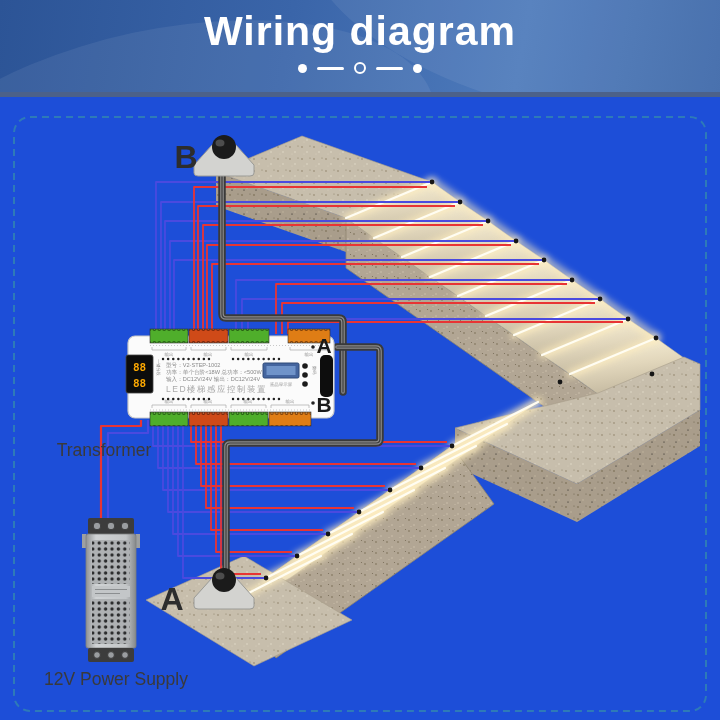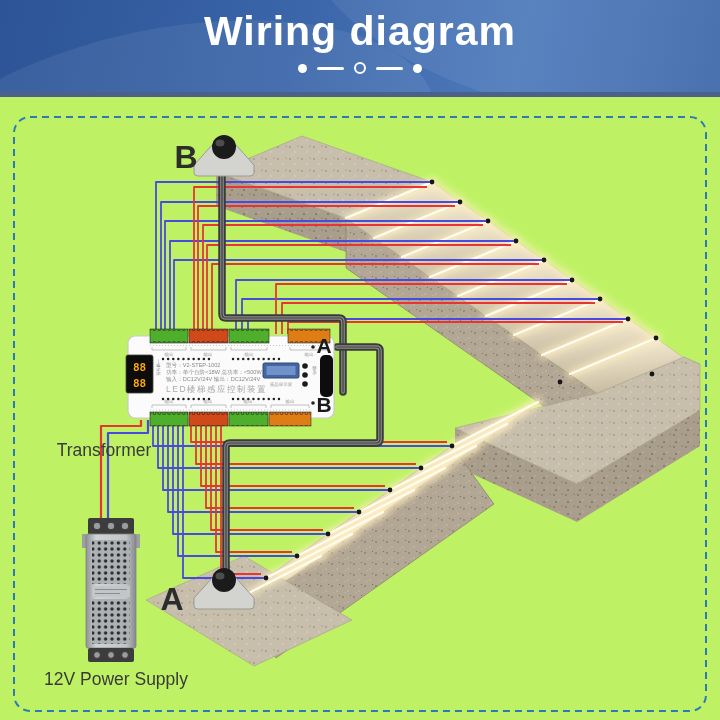--- a/index.html
+++ b/index.html
@@ -1,17 +1,17 @@
 <!DOCTYPE html>
 <html><head>
 <meta charset="utf-8">
 <style>
   html,body{margin:0;padding:0;background:#fff;width:720px;height:720px;overflow:hidden;
     font-family:"Liberation Sans",sans-serif;}
-  #stage{position:relative;width:720px;height:720px;background:#bef264;}
+  #stage{position:relative;width:720px;height:720px;background:#1d4ed8;}
   
   #header{position:absolute;left:0;top:0;width:720px;height:97px;overflow:hidden;
     background:linear-gradient(100deg,#2c5496 0%,#3a65a9 40%,#4d7abb 72%,#3c67a8 100%);}
   .wave{position:absolute;background:rgba(255,255,255,.07);border-radius:50%;}
   #wave1{width:560px;height:260px;left:-120px;top:30px;transform:rotate(-12deg);}
   #wave2{width:620px;height:300px;left:300px;top:-180px;transform:rotate(9deg);}
   #hdr-strip{position:absolute;left:0;bottom:0;width:720px;height:5px;background:#4c6189;}
   #title{position:relative;margin:0;padding-top:8px;text-align:center;color:#fff;
     font-size:41px;font-weight:bold;letter-spacing:1px;}
   #decor{position:relative;margin-top:7px;display:flex;justify-content:center;align-items:center;gap:10px;}

